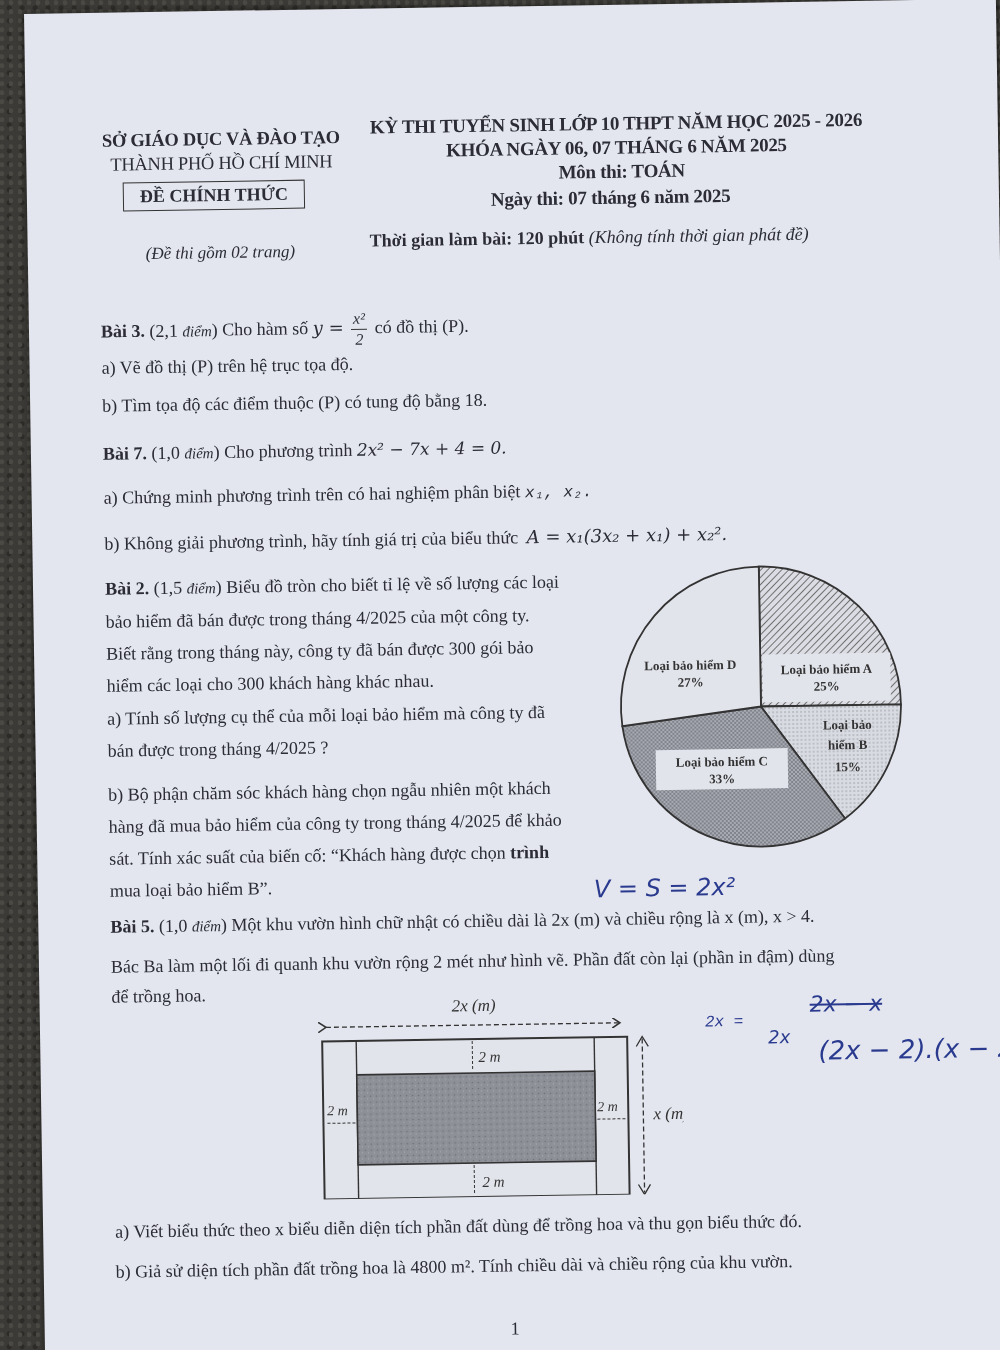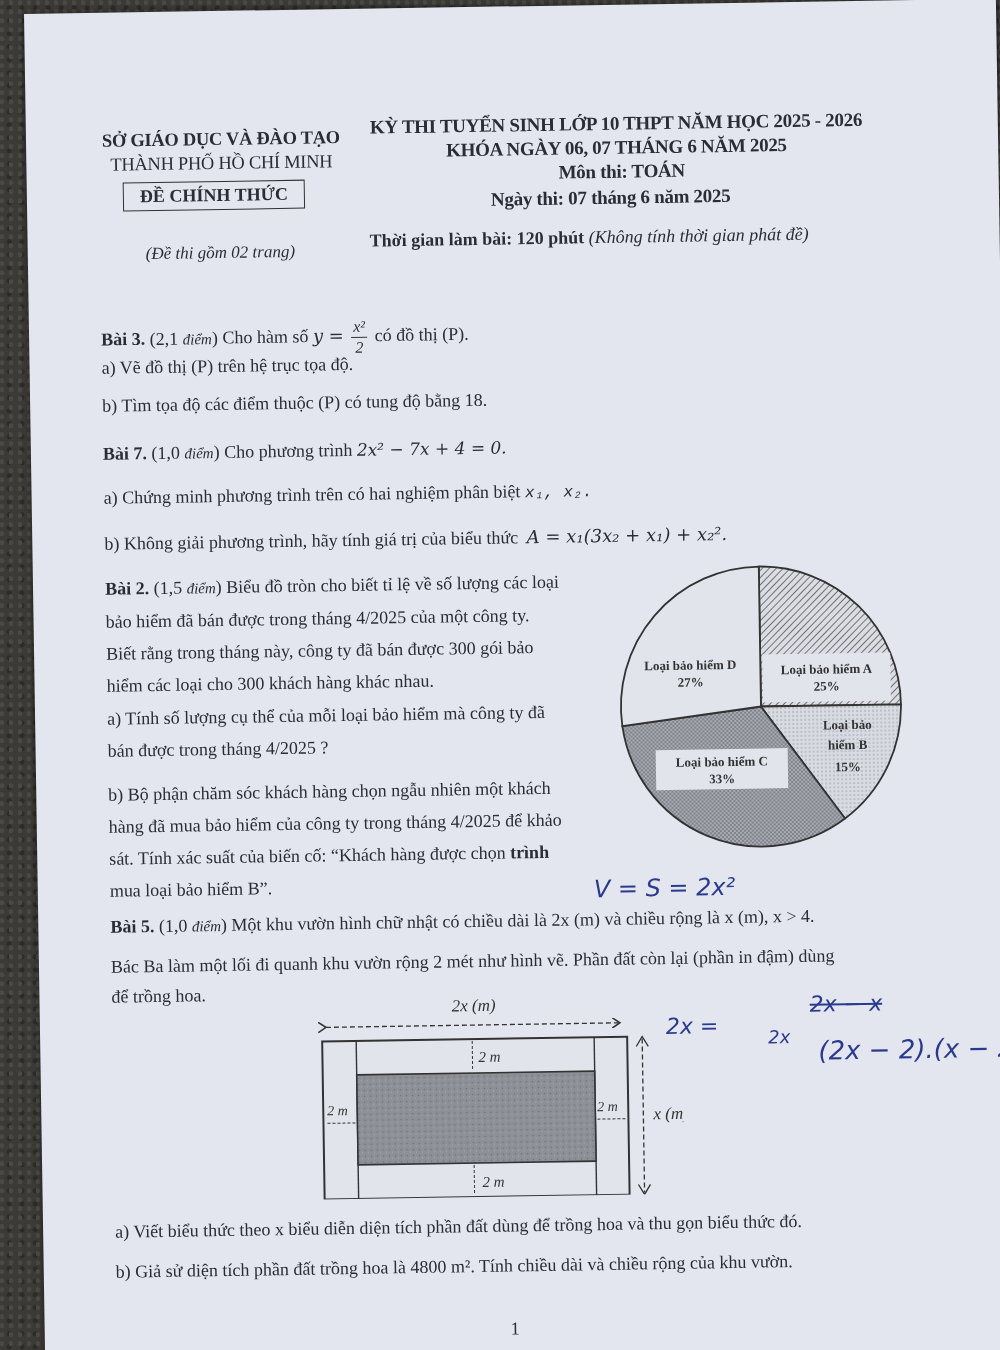--- a/index.html
+++ b/index.html
@@ -15,21 +15,21 @@
         font-family:"Liberation Serif","DejaVu Serif",serif;color:#2b2c35;}
   .abs{position:absolute;white-space:nowrap;}
   .hdr{font-weight:bold;font-size:19px;letter-spacing:-0.3px;}
   .hdr-l{font-size:18.5px;}
   .official{border:1.5px solid #333;padding:3px 16px;font-weight:bold;font-size:18px;}
   .it{font-style:italic;}
   .b{font-weight:bold;}
   .txt{font-size:18px;line-height:1;}
   .para{position:absolute;font-size:18px;line-height:32px;}
   .math{font-family:"DejaVu Serif","Liberation Serif",serif;font-style:italic;}
-  .frac{display:inline-block;vertical-align:middle;text-align:center;font-style:italic;margin:8px 3px;}
+  .frac{display:inline-block;vertical-align:middle;text-align:center;font-style:italic;margin:0 3px;}
   .frac .num{display:block;border-bottom:1px solid #333;padding:0 2px;font-size:16px;line-height:20px;}
   .frac .den{display:block;font-size:16px;line-height:20px;}
   .hand{font-family:"DejaVu Sans",sans-serif;font-style:italic;color:#2a3b8f;font-size:24px;}
   svg text{font-family:"Liberation Serif",serif;}
 </style>
 </head>
 <body>
 
 <div class="paper">
 <div class="page">
@@ -169,21 +169,21 @@
     <line x1="340" y1="44" x2="340" y2="198" stroke="#333" stroke-width="1.3" stroke-dasharray="5,3"></line>
     <path d="M334 52 L340 42 L346 52" fill="none" stroke="#333" stroke-width="1.3"></path>
     <path d="M334 190 L340 200 L346 190" fill="none" stroke="#333" stroke-width="1.3"></path>
     <text x="350" y="125" font-size="17" font-style="italic" fill="#333">x (m)</text>
   </svg>
 
   <div class="abs txt" style="left:72px;top:1210px;">a) Viết biểu thức theo  x  biểu diễn diện tích phần đất dùng để trồng hoa và thu gọn biểu thức đó.</div>
   <div class="abs txt" style="left:72px;top:1250px;">b) Giả sử diện tích phần đất trồng hoa là 4800 m². Tính chiều dài và chiều rộng của khu vườn.</div>
 
   <div class="abs hand" style="left:556px;top:870px;">V = S = 2x²</div>
-  <div class="abs hand" style="left:626px;top:1010px;font-size:22px;">2x =</div>
+  <div class="abs hand" style="left:665px;top:1010px;font-size:16px;font-family:Liberation Mono, monospace;">2x =</div>
   <div class="abs hand" style="left:770px;top:990px;font-size:22px;text-decoration:line-through;">2x − x</div>
   <div class="abs hand" style="left:728px;top:1024px;font-size:18px;">2x</div>
   <div class="abs hand" style="left:778px;top:1034px;font-size:26px;">(2x − 2).(x − 2)</div>
 
   <div class="abs" style="left:466px;top:1312px;font-size:18px;">1</div>
 
 </div>
 </div>
 
 </body></html>

